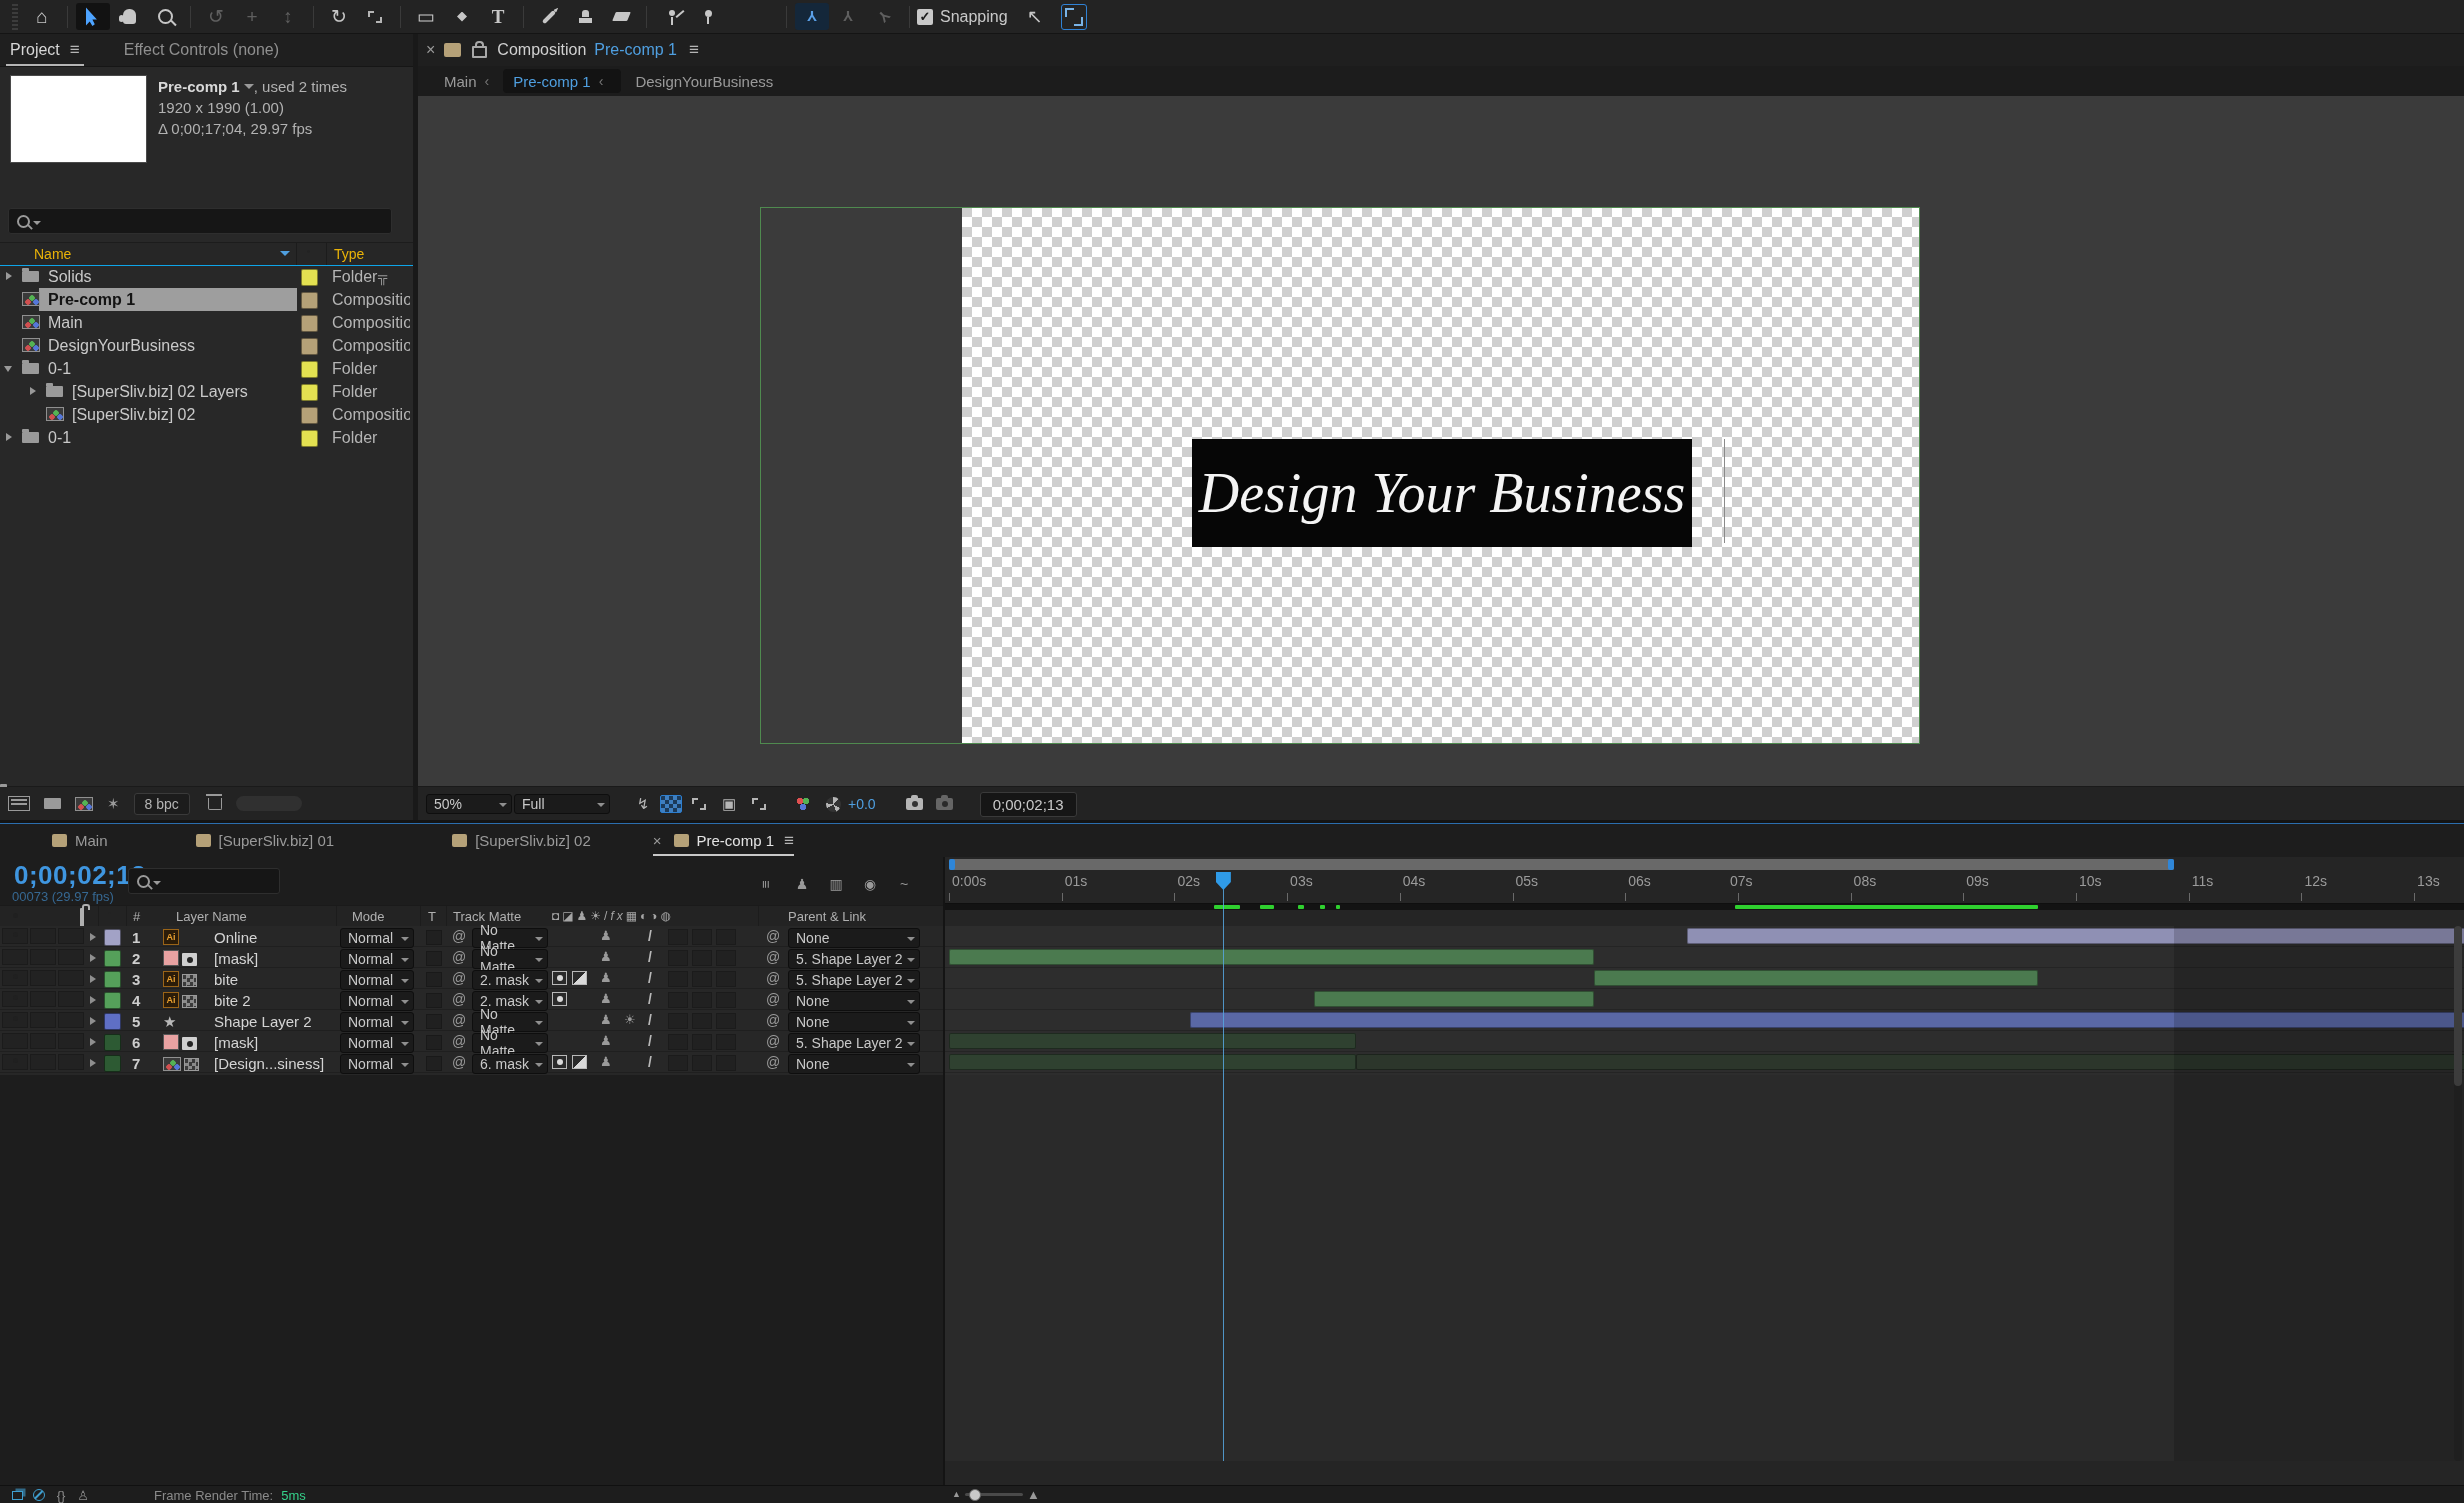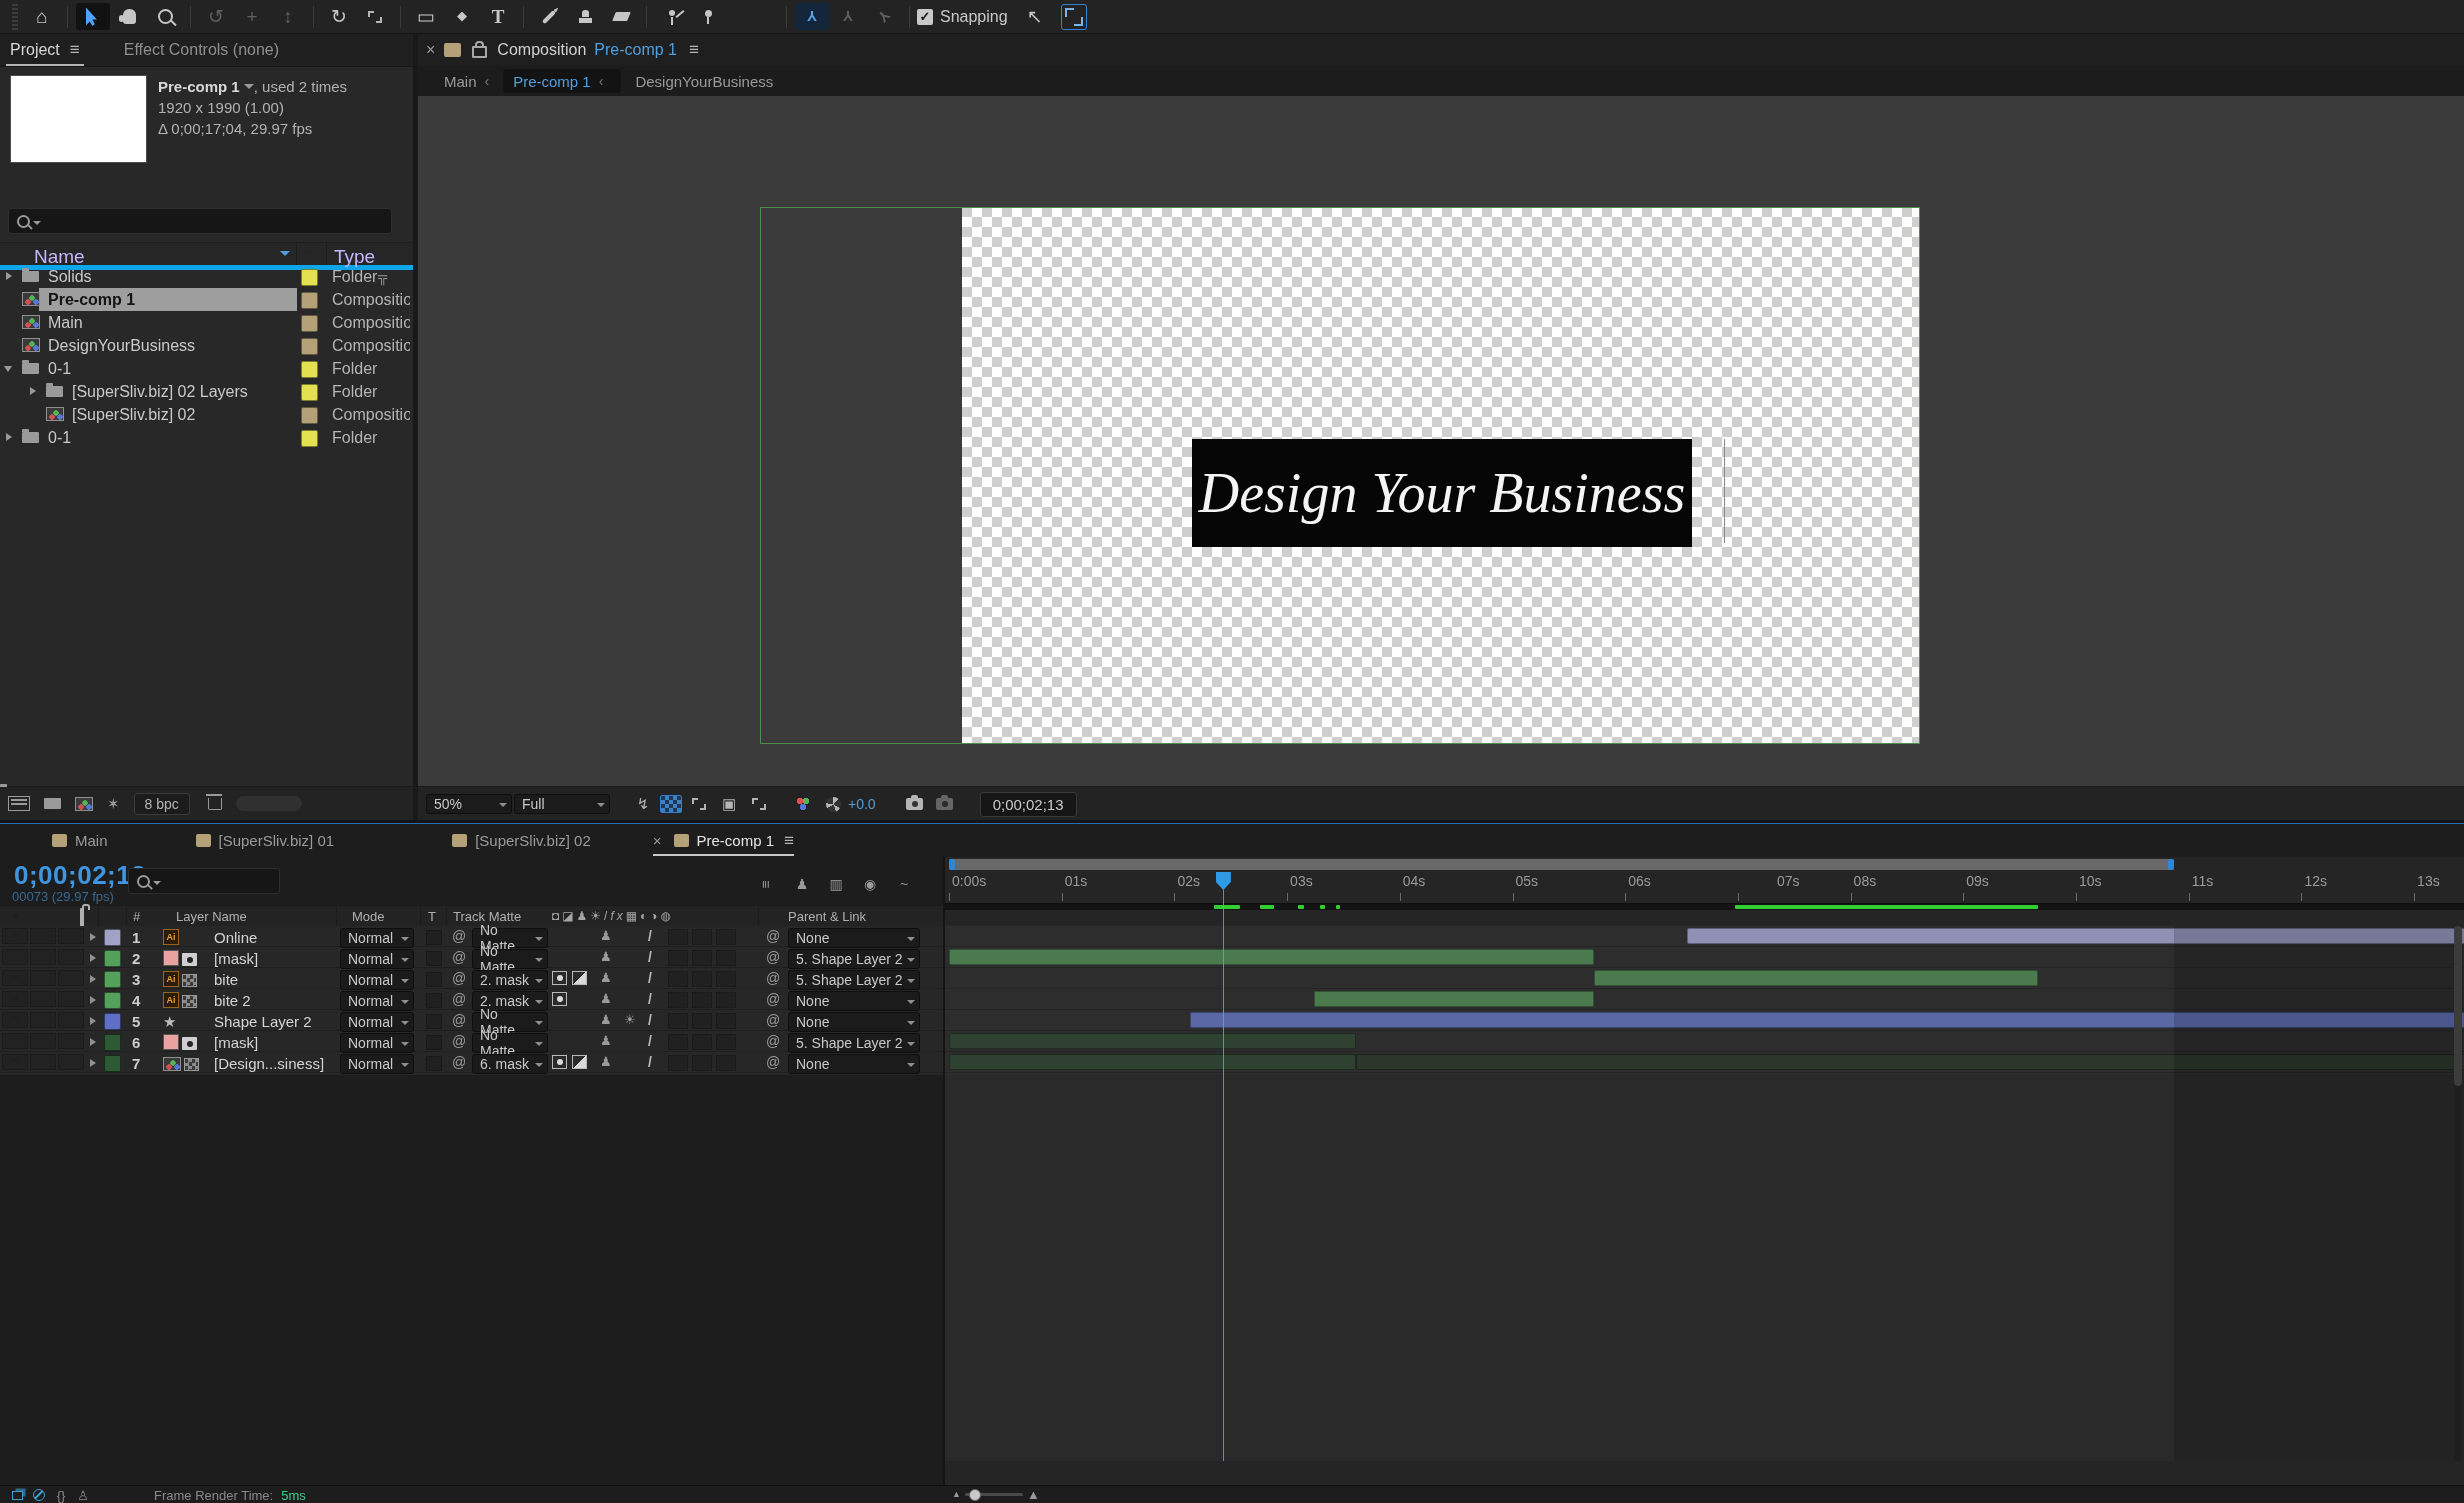--- a/index.html
+++ b/index.html
@@ -56,21 +56,21 @@
   #proj-thumb{left:10px;top:41px;width:135px;height:86px;background:#ffffff;border:1px solid #4a4a4a}
   #proj-info{left:158px;top:42px;font-size:15px;color:#b2b2b2;line-height:21px}
   #proj-info b{color:#d8d8d8}
   .sortcaret{display:inline-block;border:5px solid transparent;border-top-color:#4f9fe0;margin-left:4px;vertical-align:-2px}
   .searchbox{position:absolute;background:#161616;border:1px solid #2e2e2e;border-radius:3px;display:flex;
       align-items:center;padding-left:8px;box-sizing:border-box}
   .s-mag{width:9px;height:9px;border:2px solid #9a9a9a;border-radius:50%;position:relative;margin-right:3px}
   .s-mag::after{content:"";position:absolute;width:6px;height:2px;background:#9a9a9a;right:-5px;bottom:-2px;transform:rotate(45deg)}
   .s-caret{border:4px solid transparent;border-top-color:#9a9a9a;margin-top:8px}
   #proj-cols{left:0;top:208px;width:413px;height:22px;background:#262626;border-top:1px solid #1c1c1c;
-     border-bottom:5px solid #0ea5e9;font-size:19px;color:#c4b5fd}
+     border-bottom:1px solid #0ea5e9;font-size:14px;color:#eab308}
   .vsep{position:absolute;width:1px;background:#1c1c1c;top:0;bottom:0}
   #proj-tree{left:0;top:231px;width:413px;height:260px}
   .prow{position:absolute;left:0;width:413px;height:23px;font-size:16px}
   .prow .sel-bg{position:absolute;left:39px;top:0;width:258px;height:23px;background:#9e9e9e}
   .ar{position:absolute;top:7px;width:0;height:0}
   .ar-r{border-left:6px solid #999;border-top:4px solid transparent;border-bottom:4px solid transparent}
   .ar-d{border-top:6px solid #999;border-left:4px solid transparent;border-right:4px solid transparent;margin-top:2px}
   .fold{position:absolute;top:6px;width:17px;height:11px;background:#9a9a9a;border-radius:1px}
   .fold::before{content:"";position:absolute;left:0;top:-3px;width:7px;height:3px;background:#9a9a9a;border-radius:1px 1px 0 0}
   .compicon{position:absolute;top:4px;width:18px;height:14px;background:#3a3a3a;border:1px solid #909090;box-sizing:border-box;
@@ -770,21 +770,21 @@
             <div class="rlabel" style="left: 232.4px;">02s</div>
             <div class="rtick" style="left: 229.4px;"></div>
             <div class="rlabel" style="left: 345.1px;">03s</div>
             <div class="rtick" style="left: 342.1px;"></div>
             <div class="rlabel" style="left: 457.8px;">04s</div>
             <div class="rtick" style="left: 454.8px;"></div>
             <div class="rlabel" style="left: 570.5px;">05s</div>
             <div class="rtick" style="left: 567.5px;"></div>
             <div class="rlabel" style="left: 683.2px;">06s</div>
             <div class="rtick" style="left: 680.2px;"></div>
-            <div class="rlabel" style="left: 832px;">07s</div>
+            <div class="rlabel" style="left: 785px;">07s</div>
             <div class="rtick" style="left: 792.9px;"></div>
             <div class="rlabel" style="left: 908.6px;">08s</div>
             <div class="rtick" style="left: 905.6px;"></div>
             <div class="rlabel" style="left: 1021.3px;">09s</div>
             <div class="rtick" style="left: 1018.3px;"></div>
             <div class="rlabel" style="left: 1134px;">10s</div>
             <div class="rtick" style="left: 1131px;"></div>
             <div class="rlabel" style="left: 1246.7px;">11s</div>
             <div class="rtick" style="left: 1243.7px;"></div>
             <div class="rlabel" style="left: 1359.4px;">12s</div>

